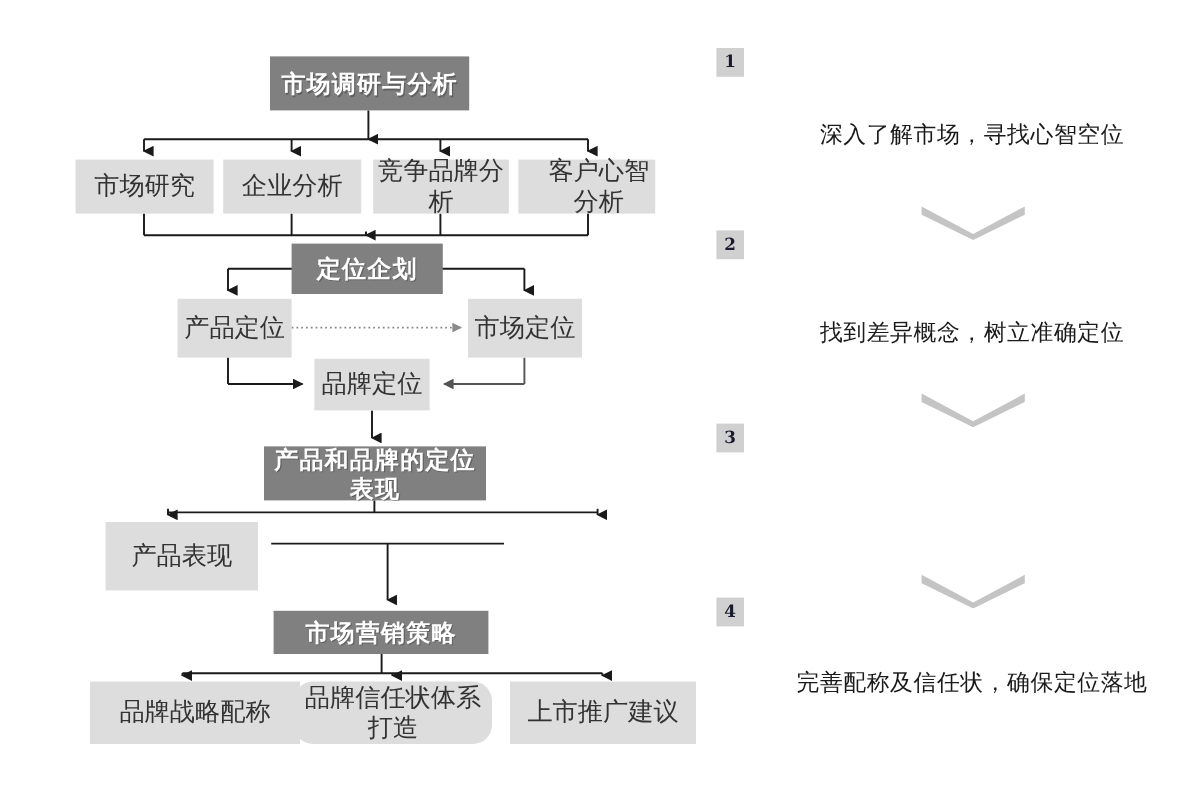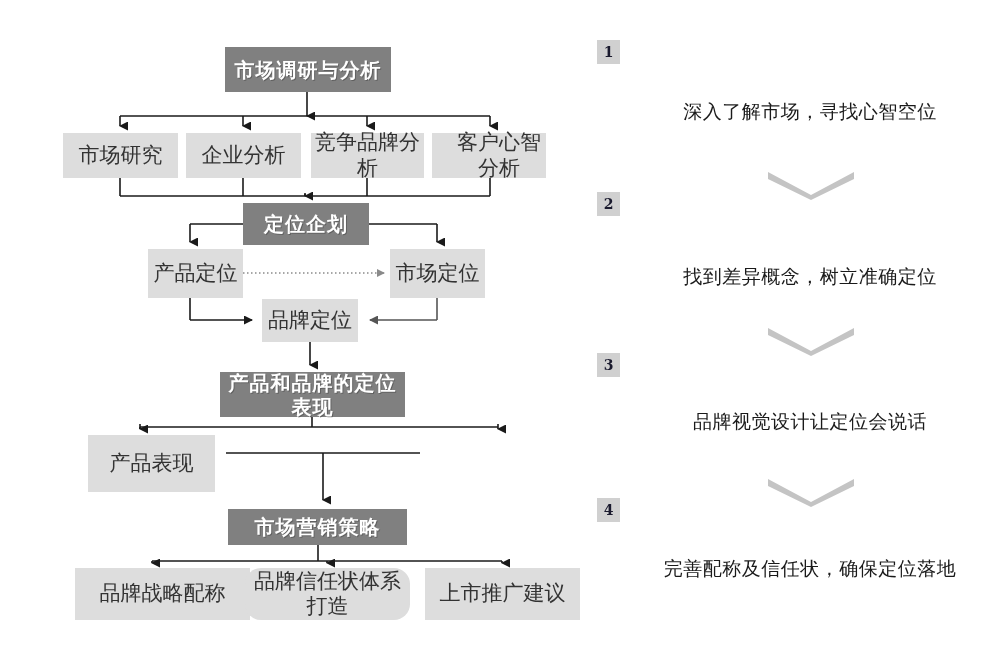--- a/index.html
+++ b/index.html
@@ -175,21 +175,20 @@
   <div class="node light" style="left:245px; top:568px; width:165px; height:52px;border-radius:16px;">品牌信任状体系打造</div>
   <div class="node light" style="left:425px; top:568px; width:155px; height:52px;">上市推广建议</div>
 
   <div class="badge" style="left:597px; top:40px;">1</div>
   <div class="badge" style="left:597px; top:192px;">2</div>
   <div class="badge" style="left:597px; top:353px;">3</div>
   <div class="badge" style="left:597px; top:498px;">4</div>
 
   <div class="side-text" style="left:660px; top:99px; width:300px;">深入了解市场，寻找心智空位</div>
   <div class="side-text" style="left:660px; top:264px; width:300px;">找到差异概念，树立准确定位</div>
-  <div class="side-text" style="left:660px; top:409px; width:300px;">品牌视觉设计让定位会说话</div>
   <div class="side-text" style="left:650px; top:556px; width:320px;">完善配称及信任状，确保定位落地</div>
 
   <svg class="chevron" style="left:766px; top:170px;" width="90" height="30" viewBox="0 0 90 30" xmlns="http://www.w3.org/2000/svg">
     <path d="M2,2 L45,25 L88,2 L88,9 L45,30 L2,9 z" fill="#c4c4c4"></path>
   </svg>
   <svg class="chevron" style="left:766px; top:326px;" width="90" height="30" viewBox="0 0 90 30" xmlns="http://www.w3.org/2000/svg">
     <path d="M2,2 L45,25 L88,2 L88,9 L45,30 L2,9 z" fill="#c4c4c4"></path>
   </svg>
   <svg class="chevron" style="left:766px; top:477px;" width="90" height="30" viewBox="0 0 90 30" xmlns="http://www.w3.org/2000/svg">
     <path d="M2,2 L45,25 L88,2 L88,9 L45,30 L2,9 z" fill="#c4c4c4"></path>

